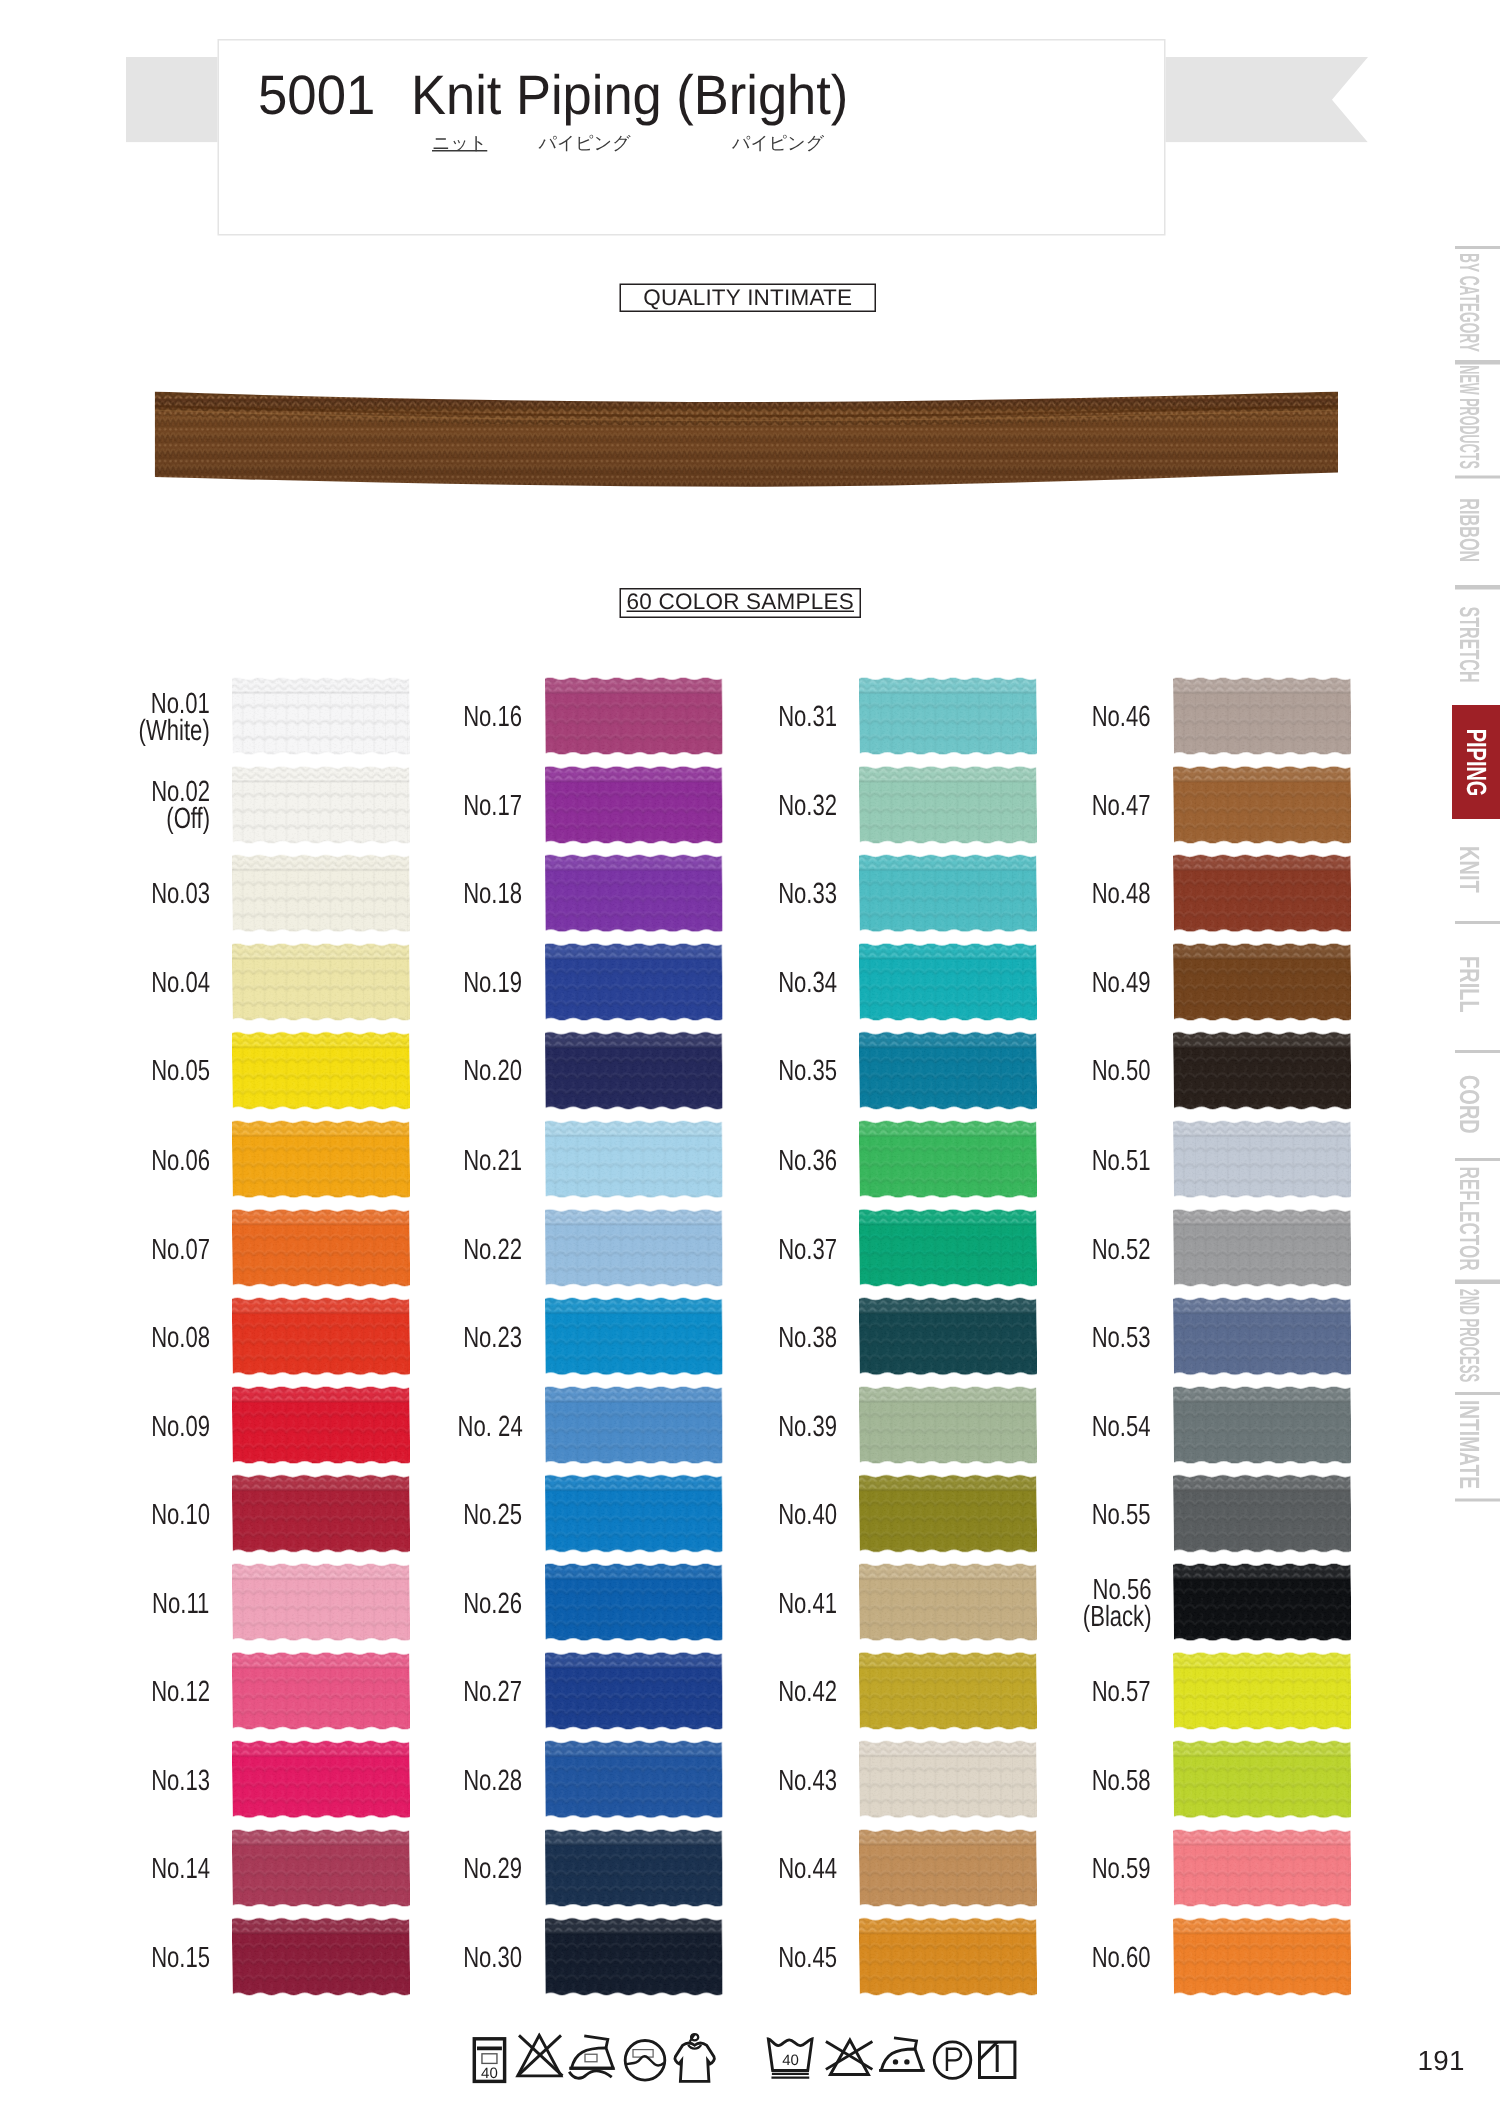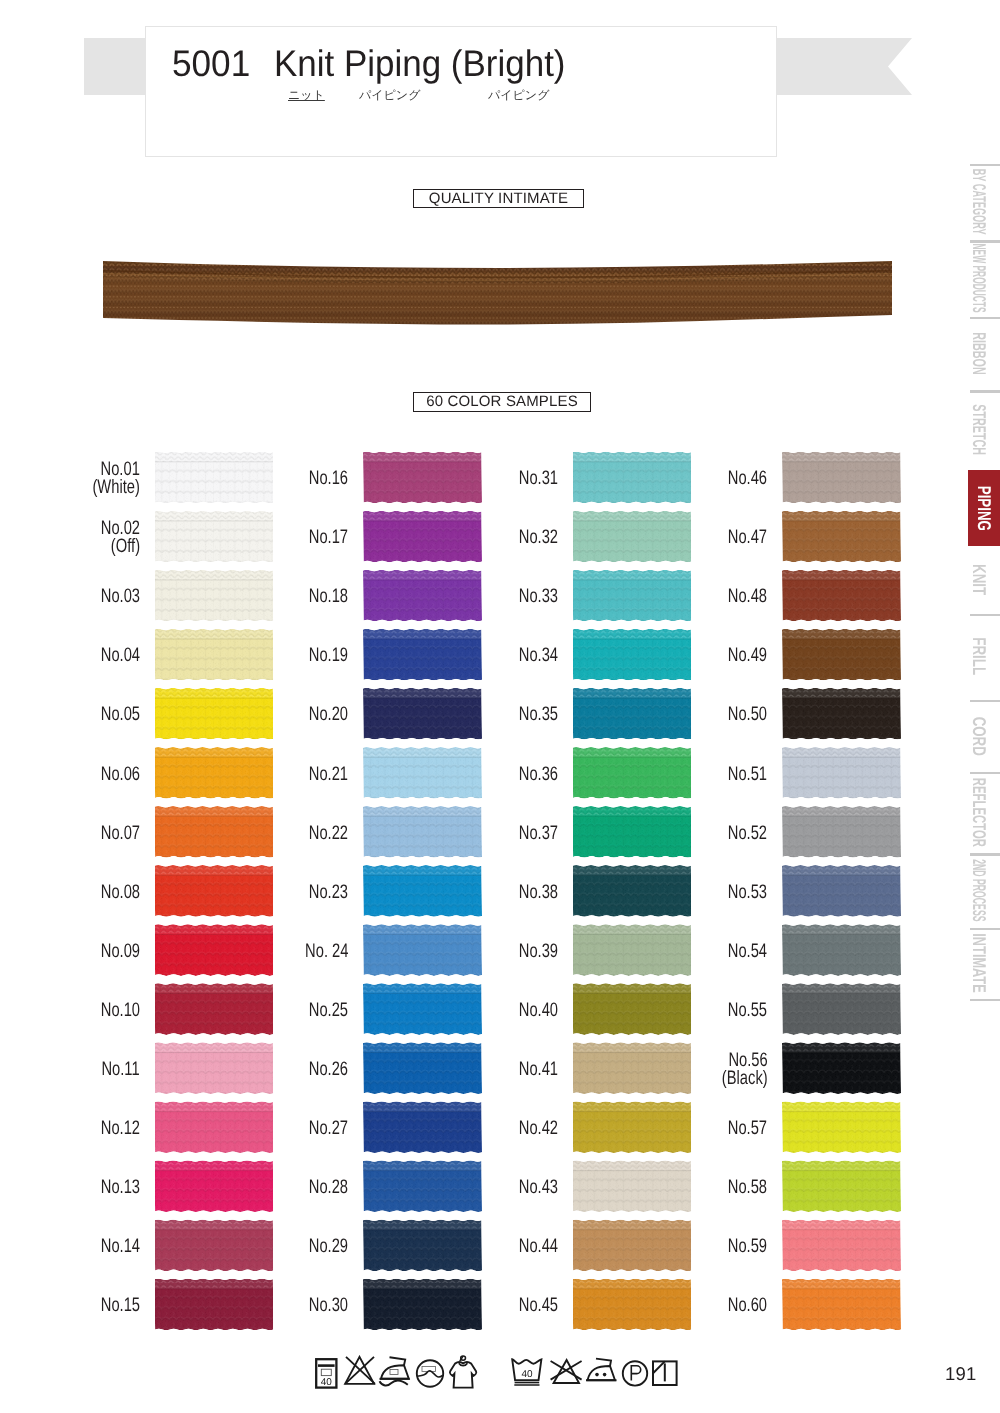--- a/index.html
+++ b/index.html
@@ -13,21 +13,21 @@
         transform:scaleX(0.95);transform-origin:left top;line-height:42px;}
   .title{position:absolute;left:274px;top:43px;font-size:37px;color:#231f20;font-weight:400;
          transform:scaleX(0.945);transform-origin:left top;line-height:42px;}
   .kana{position:absolute;font-size:12px;color:#3a3a3a;letter-spacing:0px;line-height:13px;}
   .spec{position:absolute;left:799px;top:104px;font-size:14.3px;line-height:18.3px;color:#231f20;}
   .spec div{white-space:nowrap;}
 
   .seclabel{position:absolute;border:1.4px solid #231f20;box-sizing:border-box;text-align:center;
             font-size:15px;letter-spacing:0.15px;color:#231f20;}
   #qs{left:413px;top:188.6px;width:171px;height:19.7px;line-height:18px;}
-  #cs{left:413px;top:392px;width:178px;height:19.7px;line-height:18px;}
+  #cs{left:413px;top:392px;width:161px;height:19.7px;line-height:18px;text-decoration:underline;}
 
   .strip-wrap{position:absolute;left:103px;top:252px;width:790px;height:80px;}
 
   .swgrid{position:absolute;left:0;top:0;pointer-events:none;}
   .swlabel{position:absolute;text-align:right;font-size:19.5px;color:#231f20;line-height:18px;white-space:nowrap;
            transform:scaleX(0.755);transform-origin:right top;}
 
   .sidebar{position:absolute;left:962px;top:160px;width:38px;height:890px;}
   .tab{position:absolute;right:4px;width:34px;display:flex;align-items:center;justify-content:center;}
   .tab span{writing-mode:vertical-rl;font-size:18.5px;letter-spacing:0px;font-weight:700;white-space:nowrap;

